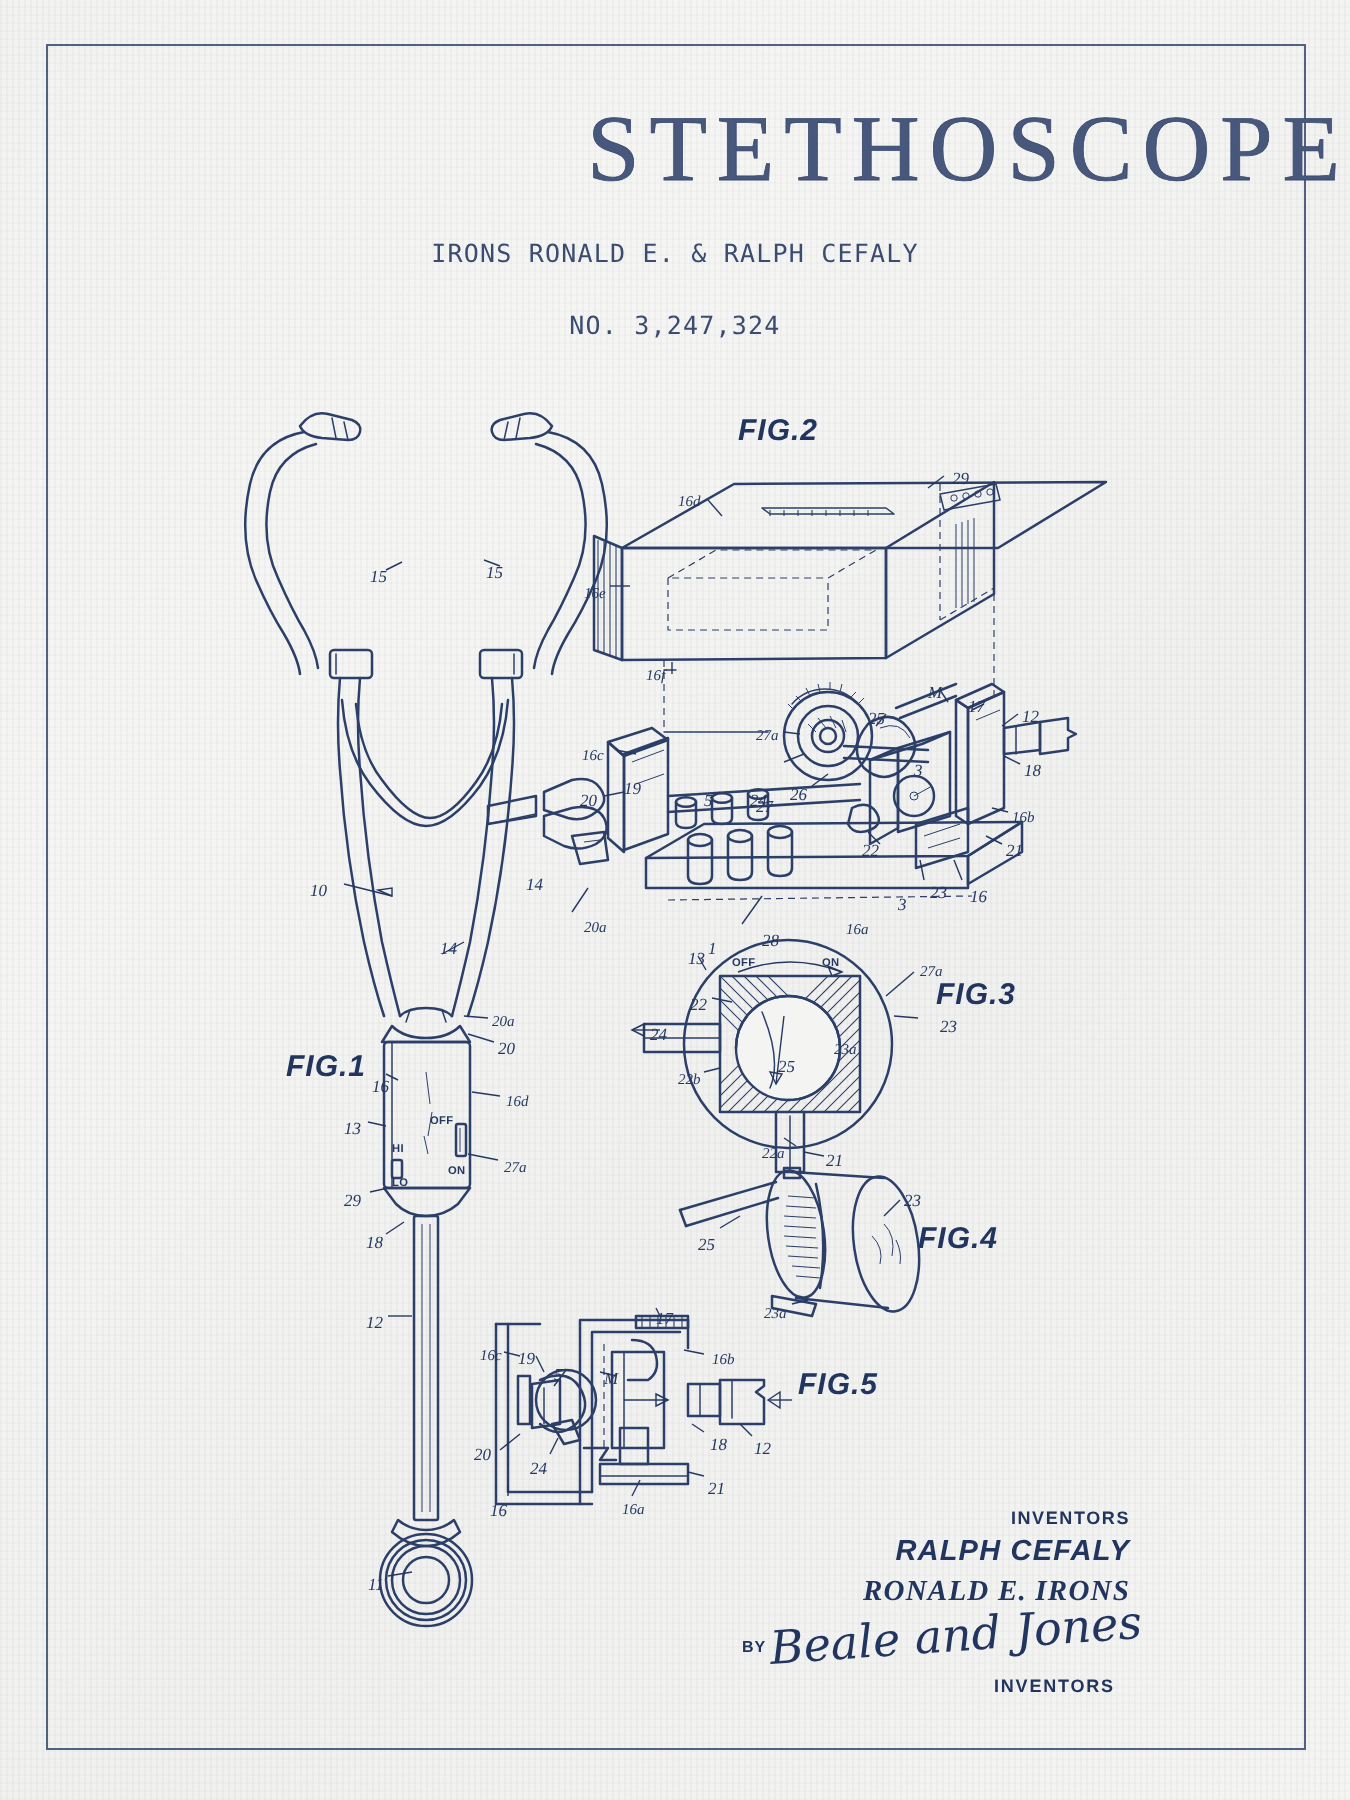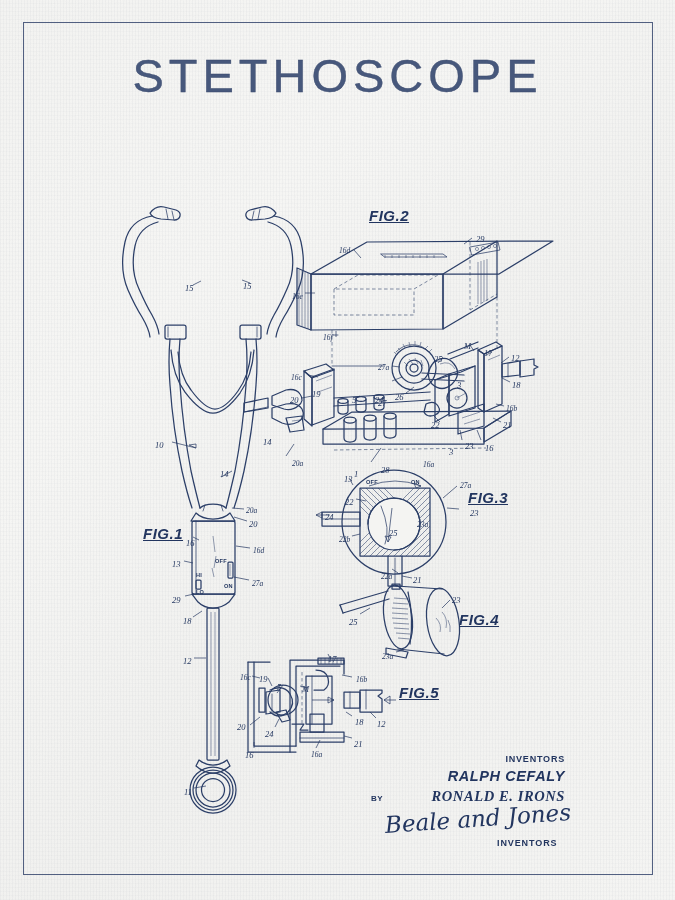--- a/index.html
+++ b/index.html
@@ -15,41 +15,40 @@
       linear-gradient(135deg,#f4f4f2 0%,#f7f7f5 30%,#f2f2f0 60%,#f6f6f4 100%);
     font-family:"Liberation Sans", sans-serif;
   }
   #grain{position:absolute;inset:0;pointer-events:none;opacity:.5;}
   .border-frame{
     position:absolute;left:23px;top:22px;width:628px;height:851px;
     border:1.3px solid #2e4068;opacity:.82;
   }
   
   .title{
-    position:absolute;left:0;right:0;top:48px;text-align:center;
-    font-family:Liberation Sans, sans-serif;
+    position:absolute;left:0;right:0;top:48px;text-align:right;
+    font-family:Liberation Serif, serif;
     font-size:47px;letter-spacing:5px;font-weight:400;
     color:#47587c;
     -webkit-text-stroke:0.4px #3b4a6d;
   }
   .subline{
     position:absolute;left:0;right:0;text-align:center;
     font-family:"DejaVu Sans Mono","Liberation Mono",monospace;
     font-size:12.5px;letter-spacing:0.6px;color:#3c4c70;white-space:pre;
   }
   .sub1{top:119px;}
   .sub2{top:137px;}
   .sub3{top:155px;}
 
   
   .figlabel{
     position:absolute;font-family:"Liberation Sans",sans-serif;
     font-weight:bold;font-style:italic;font-size:15px;color:#22355f;
     letter-spacing:.5px;
-    text-decoration:underline;
   }
   
   .ref{
     position:absolute;font-family:"Liberation Serif",serif;
     font-style:italic;font-size:8.5px;color:#25386180;
     color:#253861;white-space:nowrap;
   }
   .reftiny{font-size:7.5px;}
   .panel-txt{
     position:absolute;font-family:"Liberation Sans",sans-serif;
@@ -102,20 +101,22 @@
       <feComponentTransfer>
           <feFuncA type="linear" slope="0.10"></feFuncA>
         </feComponentTransfer>
     </filter>
     <rect width="675" height="900" filter="url(#fgrain)"></rect>
   </svg>
 
   <div class="border-frame"></div>
 
   <div class="title">STETHOSCOPE</div>
+  <div class="subline sub1">IRONS RONALD E. &amp; RALPH CEFALY</div>
+  <div class="subline sub3">NO. 3,247,324</div>
 
   <svg width="675" height="900">
 
     <g>
 
       <g>
         <path class="ink" d="M150 213 q6-8 14-6 l12 3 q5 2 4 6 q-1 4-6 4 l-13 -1 q-9 -1 -11 -6z"></path>
         <path class="ink-thin" d="M166 209 l2 10"></path>
         <path class="ink-thin" d="M172 211 l2 9"></path>
       </g>
@@ -637,17 +638,17 @@
       <div class="ref" style="left: 302px; top: 684px;">M</div>
       <div class="ref" style="left: 355px; top: 717px;">18</div>
       <div class="ref" style="left: 377px; top: 719px;">12</div>
       <div class="ref" style="left: 354px; top: 739px;">21</div>
       <div class="ref reftiny" style="left: 311px; top: 750px;">16a</div>
     </div>
 
   <div class="inv-head" style="right:110px;top:754px;padding-left:40px;">INVENTORS</div>
   <div class="inv-name" style="right:110px;top:768px;">RALPH CEFALY</div>
   <div class="inv-name" style="right:110px;top:788px;font-family:Liberation Serif, serif;">RONALD E. IRONS</div>
-  <div class="by-lbl" style="left:371px;top:794px;text-align:center;">BY</div>
+  <div class="by-lbl" style="left:371px;top:819px;text-align:center;">BY</div>
   <div class="sig" style="left:385px;top:812px;">Beale and Jones</div>
   <div class="atty" style="left:497px;top:838px;">INVENTORS</div>
 
 </div>
 
 </body></html>

